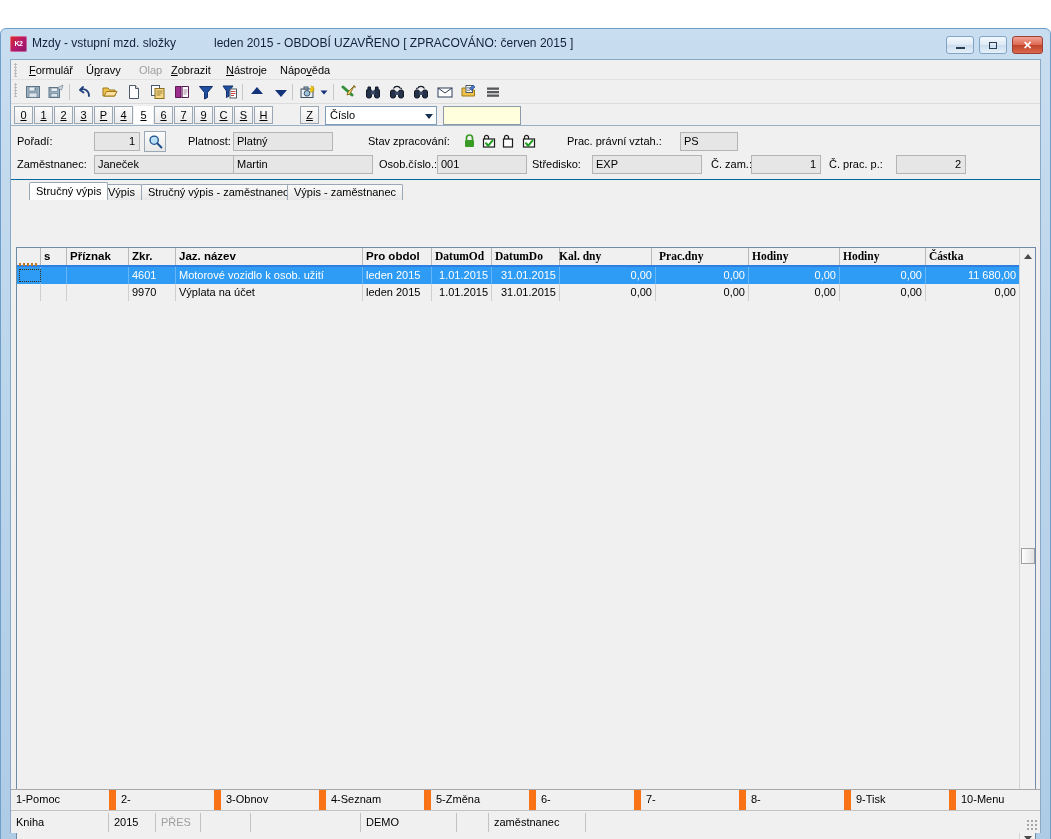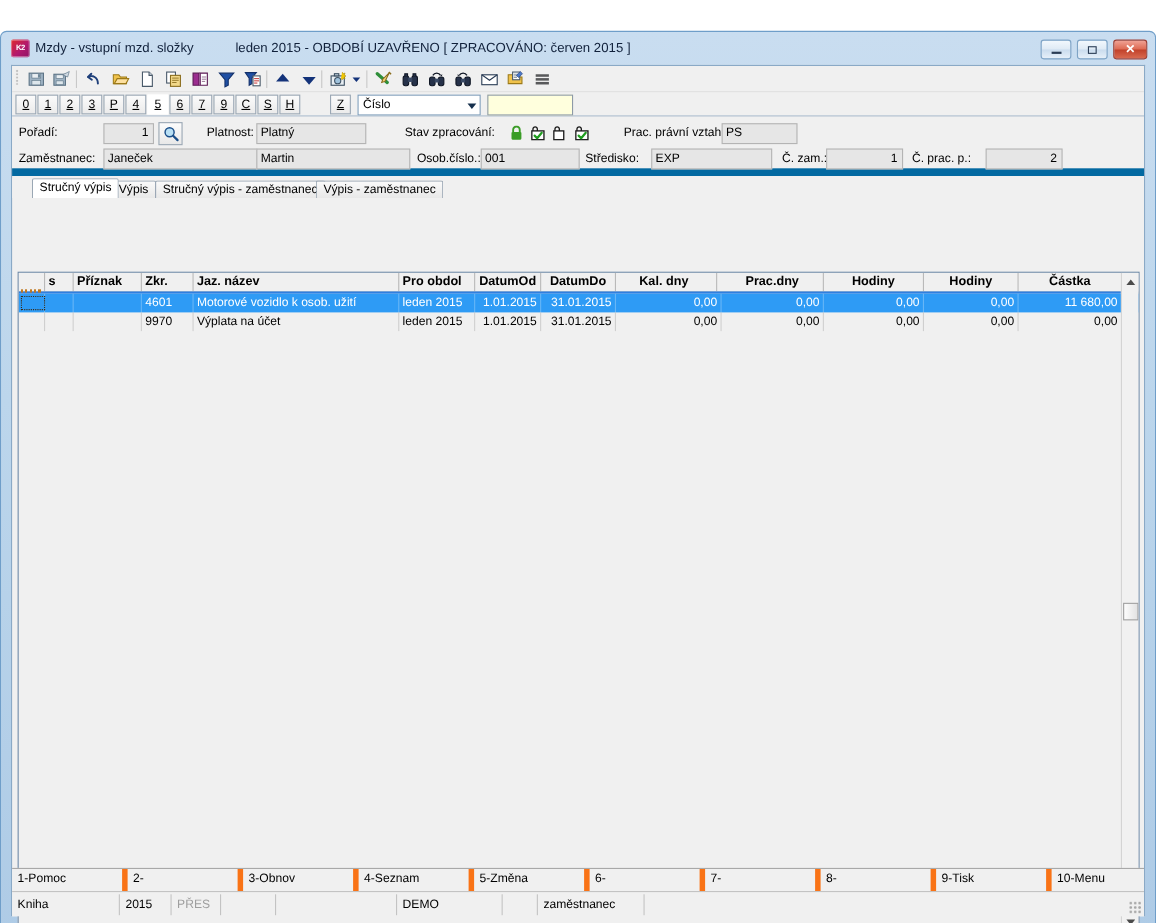--- a/index.html
+++ b/index.html
@@ -177,21 +177,21 @@
     border: 1px solid #8d9aa8;
     font-size: 11px;
     padding-left: 3px; line-height: 17px;
   }
 
   
   #form-panel {
     position: relative;
     height: 54px;
     background: #f0f0f0;
-    border-bottom: 7px solid #0369a1;
+    border-bottom: 1px solid #0369a1;
   }
   .lbl {
     position: absolute;
     font-size: 11px; color: #000;
     white-space: nowrap; line-height: 19px;
   }
   .fld {
     position: absolute;
     height: 19px;
     background: #e6e6e6;
@@ -262,21 +262,21 @@
   }
   .hcell {
     position: absolute; top: 0;
     height: 17px; line-height: 16px;
     border-right: 1px solid #b9b9b9;
     padding: 0 3px;
     overflow: hidden; white-space: nowrap;
     color: #000;
     cursor: pointer;
   }
-  .hcell.r { text-align: center; }
+  .hcell.r { text-align: left; font-family: Liberation Serif, serif; }
   #hdr-accent {
     position: absolute; left: 0; top: 17px;
     height: 2px; background: #2f7fe0;
   }
   #hdr-corner-mark {
     position: absolute; left: 2px; top: 15px;
     width: 20px; height: 3px;
     background-image: repeating-linear-gradient(to right,#c07820 0 2px, transparent 2px 4px);
   }
   .grow {
@@ -330,21 +330,21 @@
   
   #fkeys {
     position: absolute; left: 0; bottom: 23px;
     width: 1029px; height: 21px;
     background: #f0f0f0;
     border-top: 1px solid #a8a8a8;
   }
   .fkey {
     position: absolute; top: 0;
     height: 20px; line-height: 19px;
-    border-right: 5px solid #f97316;
+    border-right: 7px solid #f97316;
     font-size: 11px; color: #000;
     padding-left: 5px;
     overflow: hidden; white-space: nowrap;
     cursor: pointer;
   }
   #statusbar {
     position: absolute; left: 0; bottom: 0;
     width: 1029px; height: 23px;
     background: #f0f0f0;
     border-top: 1px solid #c3c3c3;
@@ -386,20 +386,29 @@
           <div class="maxi-box"></div>
         </div>
     </div>
     <div class="win-btn" id="btn-close">
       <div class="glyph">✕</div>
     </div>
   </div>
 
   <div id="client">
 
+    <div id="menu-bar">
+      <div class="grip"></div>
+      <div class="menu-item" style="left:14px"><u>F</u>ormulář</div>
+      <div class="menu-item" style="left:71px">Ú<u>p</u>ravy</div>
+      <div class="menu-item disabled" style="left:124px">Olap</div>
+      <div class="menu-item" style="left:156px"><u>Z</u>obrazit</div>
+      <div class="menu-item" style="left:211px"><u>N</u>ástroje</div>
+      <div class="menu-item" style="left:265px">Nápo<u>v</u>ěda</div>
+    </div>
 
     <div id="toolbar">
       <div class="grip"></div>
 
       <div class="tb-btn" style="left:11px">
         <svg width="16" height="16" viewBox="0 0 16 16">
             <rect x="1.5" y="2.5" width="13" height="11" fill="#9fb3c4" stroke="#5d7486"></rect>
             <rect x="4" y="3" width="8" height="4" fill="#e9eef2" stroke="#5d7486" stroke-width=".6"></rect>
             <rect x="9.5" y="3.4" width="2" height="3.2" fill="#6e8799"></rect>
             <rect x="4" y="9" width="8" height="4.2" fill="#dde6ec" stroke="#5d7486" stroke-width=".6"></rect>
@@ -608,21 +617,21 @@
       </div>
       <div class="status-ico" style="left:510px">
         <svg width="14" height="14" viewBox="0 0 14 14">
             <path d="M2.5 5V3.3a2 2 0 0 1 4 0V5" fill="none" stroke="#1a1a1a" stroke-width="1.2"></path>
             <rect x="1.5" y="5" width="11" height="8" fill="#fff" stroke="#1a1a1a" stroke-width="1.2"></rect>
             <path d="M4 9.3l2.3 2.4 4.2-5" fill="none" stroke="#1f9c1f" stroke-width="2" stroke-linecap="round" stroke-linejoin="round"></path>
           </svg>
       </div>
 
       <div class="lbl" style="left:556px; top:6px">Prac. právní vztah.:</div>
-      <div class="fld" style="left:645px; top:6px; width:69px">PS</div>
+      <div class="fld" style="left:669px; top:6px; width:58px">PS</div>
 
       <div class="lbl" style="left:6px;   top:29px">Zaměstnanec:</div>
       <div class="fld" style="left:83px;  top:29px; width:140px">Janeček</div>
       <div class="fld" style="left:222px; top:29px; width:140px">Martin</div>
       <div class="lbl" style="left:368px; top:29px">Osob.číslo.:</div>
       <div class="fld" style="left:426px; top:29px; width:90px">001</div>
       <div class="lbl" style="left:521px; top:29px">Středisko:</div>
       <div class="fld" style="left:581px; top:29px; width:110px">EXP</div>
       <div class="lbl" style="left:700px; top:29px">Č. zam.:</div>
       <div class="fld num" style="left:740px; top:29px; width:70px">1</div>

